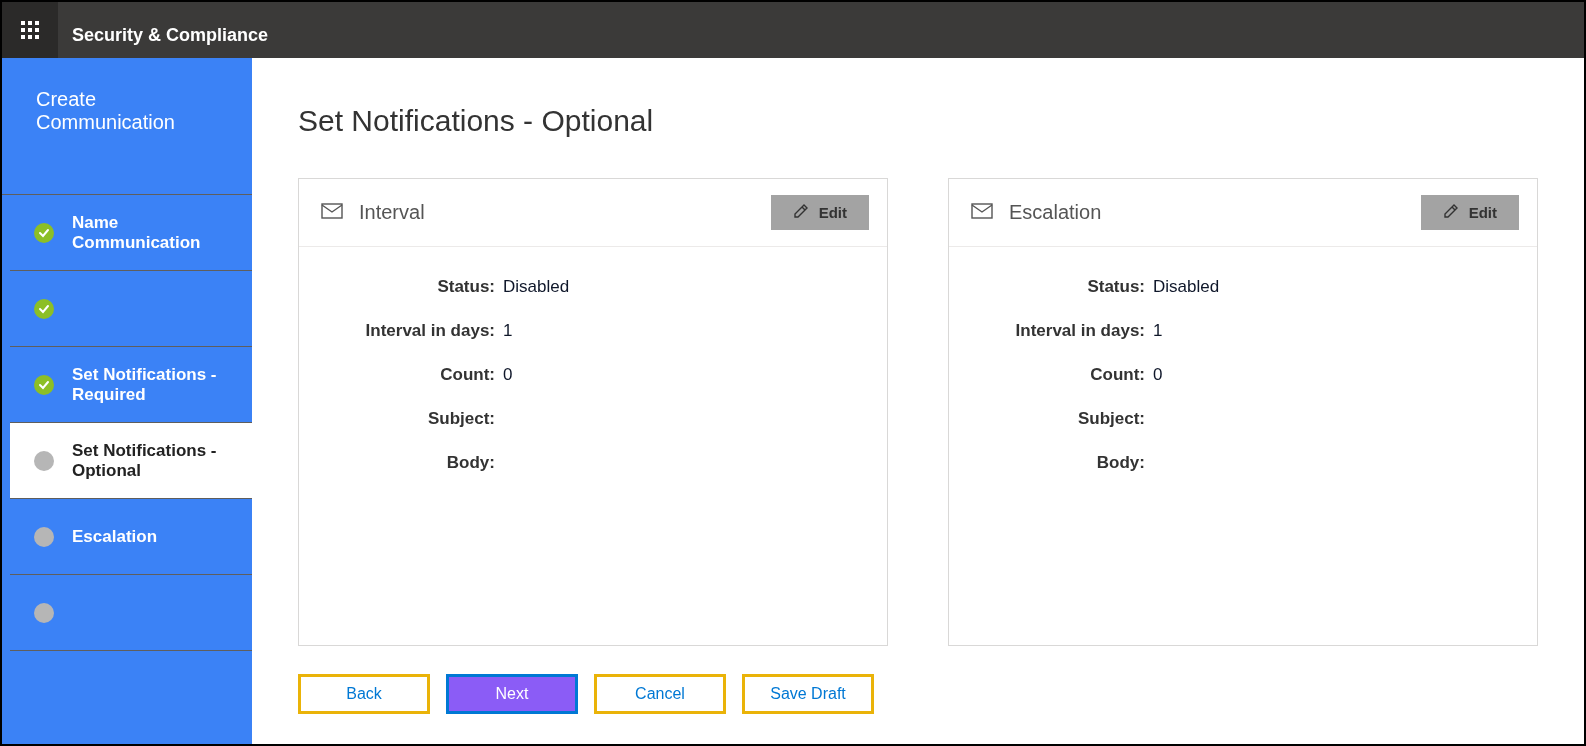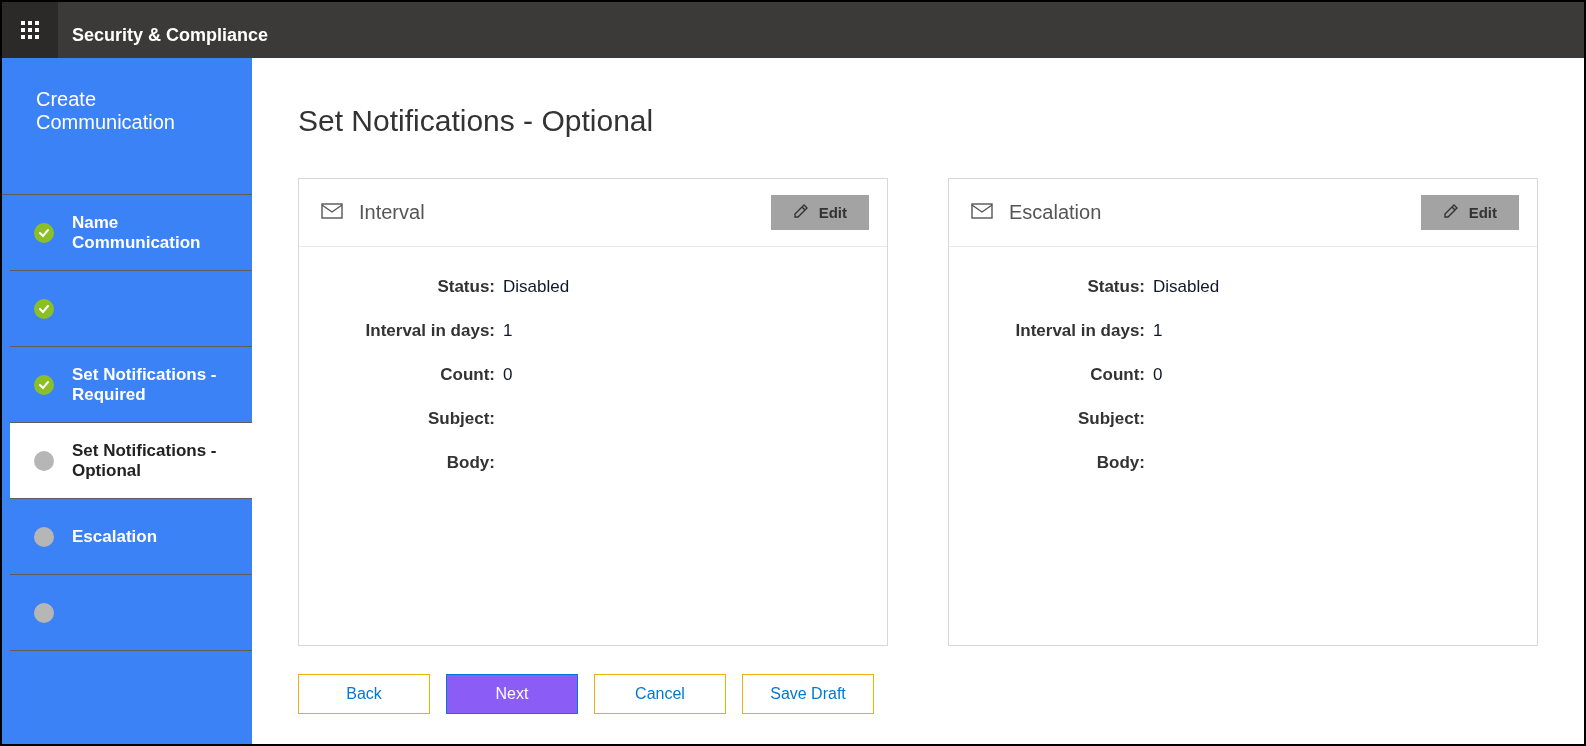--- a/index.html
+++ b/index.html
@@ -101,21 +101,21 @@
   .kv-row { display: flex; margin-bottom: 24px; font-size: 17px; }
   .kv-label { width: 166px; text-align: right; font-weight: 700; color: #333; }
   .kv-value { margin-left: 8px; color: #0f172a; }
 
   
   .footer { margin-top: 28px; display: flex; gap: 16px; }
   .btn {
     min-width: 132px; height: 40px;
     font-size: 16px; cursor: pointer;
     background: #fff; color: #0078d4;
-    border: 1px solid #eab308;
+    border: 3px solid #eab308;
   }
   .btn.primary { background: #8b5cf6; color: #fff; border-color: #0078d4; }
 </style>
 </head>
 <body>
 
 <div class="topbar">
   <div class="waffle">
     <div class="waffle-grid">
       <span></span>

